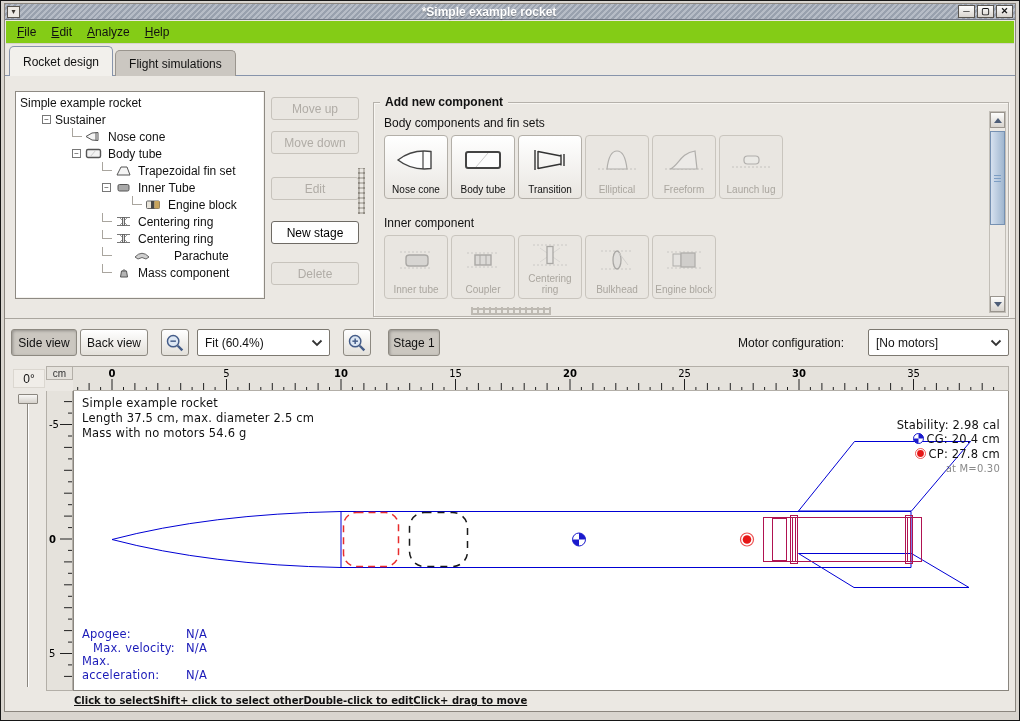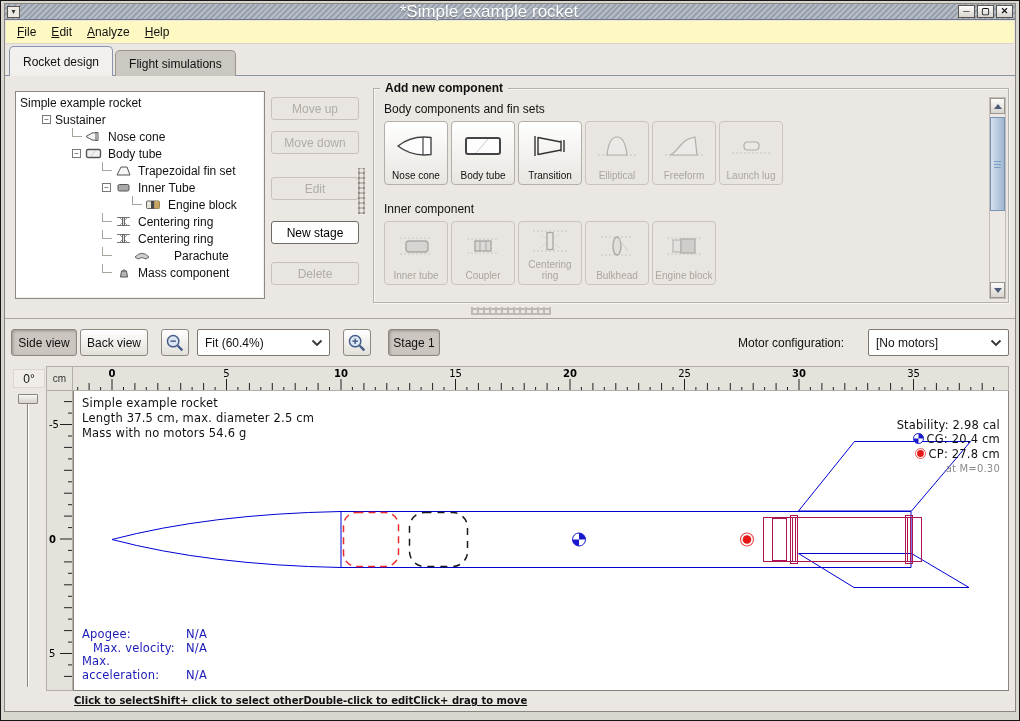--- a/index.html
+++ b/index.html
@@ -15,28 +15,28 @@
 
   
   .titlebar{
     position:absolute;left:4px;top:3px;right:4px;height:16px;
     background:repeating-linear-gradient(-45deg,#99a1ae 0 2px,#b6bcc6 2px 4px);
     border-bottom:1px solid #6f7682;
     display:flex;align-items:center;
   }
   .app-icon{width:13px;height:12px;margin-left:2px;background:#ece9e4;border:1px solid #5a5650;
     display:flex;align-items:center;justify-content:center;font-size:8px;color:#3a3630;line-height:1;}
-  .win-title{flex:1;text-align:center;color:#fff;font-weight:normal;font-size:17px;line-height:14px;
+  .win-title{flex:1;text-align:center;color:#fff;font-weight:bold;font-size:12px;line-height:14px;
     text-shadow:0 1px 1px rgba(0,0,0,.35);}
   .win-controls{display:flex;gap:2px;margin-right:2px;}
   .win-btn{width:17px;height:13px;background:linear-gradient(#fdfdfc,#d8d4ce);border:1px solid #5a5650;
     font-size:9px;font-weight:bold;color:#111;display:flex;align-items:center;justify-content:center;line-height:1;}
 
   
-  .menubar{position:absolute;left:5px;top:20px;right:5px;height:23px;background:#fef9c3;
+  .menubar{position:absolute;left:5px;top:20px;right:5px;height:23px;background:#84cc16;
     border-bottom:1px solid #d8d4ce; display:flex;align-items:center;padding-left:5px;}
   .menu-item{padding:3px 9px 3px 6px;cursor:default;}
 
   
   .tabline{position:absolute;left:4px;right:4px;top:74px;height:1px;background:#8794ab;z-index:1;}
   .tabbar{position:absolute;left:8px;top:45px;height:30px;display:flex;align-items:flex-end;z-index:2;}
   .tab{padding:6px 13px 7px 13px;background:#cbc7c1;border:1px solid #9a958e;border-bottom:none;
     border-radius:5px 5px 0 0;margin-right:2px;height:26px;}
   .tab.active{background:#f2f0ec;border-color:#8794ab;height:30px;padding-top:8px;position:relative;}
 
@@ -58,21 +58,21 @@
 
   .v-grip{position:absolute;left:357px;top:167px;width:7px;height:46px;
     background-image:repeating-linear-gradient(0deg,#b3afa8 0 2px,transparent 2px 5px),
                      repeating-linear-gradient(90deg,#b3afa8 0 2px,transparent 2px 5px);
     background-blend-mode:multiply;opacity:.8;}
   .h-grip{position:absolute;left:470px;top:306px;width:80px;height:8px;
     background-image:repeating-linear-gradient(90deg,#b3afa8 0 2px,transparent 2px 6px),
                      repeating-linear-gradient(0deg,#b3afa8 0 2px,transparent 2px 5px);
     opacity:.8;}
 
-  .group{position:absolute;left:372px;top:87px;width:636px;height:215px;border:1px solid #b5b1ab;
+  .group{position:absolute;left:372px;top:101px;width:636px;height:215px;border:1px solid #b5b1ab;
     box-shadow:1px 1px 0 #f8f6f2, inset 1px 1px 0 #f8f6f2;}
   .group-title{position:absolute;top:-8px;left:6px;background:#ebe8e3;padding:0 5px;font-weight:bold;font-size:12px;}
   .group-label{font-size:12px;margin:0 0 5px 10px;}
   .comp-row{display:flex;gap:3px;margin-left:10px;}
   .comp-btn{width:64px;height:64px;border:1px solid #b3afa8;border-radius:4px;
     background:linear-gradient(#ffffff,#e9e6e1);display:flex;flex-direction:column;
     align-items:center;justify-content:flex-end;padding-bottom:3px;font-size:10px;text-align:center;line-height:11px;}
   .comp-btn .comp-icon{flex:1;display:flex;align-items:center;justify-content:center;}
   .comp-icon svg{width:44px;height:30px;}
   .comp-btn.disabled{background:#e9e6e1;color:#aaa69f;border-color:#c9c5be;}
@@ -98,21 +98,21 @@
   .icon-btn svg{width:22px;height:22px;}
   .combo{position:absolute;top:328px;height:27px;background:#fff;border:1px solid #7c7870;border-radius:2px;
     display:flex;align-items:center;font-size:12px;}
   .combo .val{flex:1;padding-left:7px;}
   .combo .arrow{width:24px;display:flex;align-items:center;justify-content:center;}
   .toolbar-label{position:absolute;font-size:12px;}
 
   
   .rot-label{position:absolute;left:12px;top:368px;width:32px;height:19px;background:#f0ede8;
     border:1px solid #dbd7d0;display:flex;align-items:center;justify-content:center;font-size:12px;}
-  .corner{position:absolute;left:45px;top:365px;width:27px;height:25px;background:#e5e2dc;border:1px solid #b3afa8;
+  .corner{position:absolute;left:45px;top:365px;width:27px;height:14px;background:#e5e2dc;border:1px solid #b3afa8;
     font-size:10px;color:#333;display:flex;align-items:center;justify-content:center;}
   .h-ruler{position:absolute;left:72px;top:365px;width:936px;height:25px;background:#e5e2dc;border:1px solid #b3afa8;border-left:none;}
   .v-ruler{position:absolute;left:45px;top:390px;width:27px;height:300px;background:#e5e2dc;border:1px solid #b3afa8;border-top:none;}
   .v-slider{position:absolute;left:14px;top:390px;width:26px;height:298px;}
   .v-slider .track{position:absolute;left:12px;top:8px;width:2px;bottom:2px;background:#8a867f;border-right:1px solid #fff;}
   .v-slider .handle{position:absolute;left:3px;top:3px;width:20px;height:10px;background:linear-gradient(#f8f7f5,#d5d1cb);
     border:1px solid #8a867f;border-radius:1px;}
   .canvas{position:absolute;left:72px;top:390px;width:936px;height:300px;background:#fff;border:1px solid #89857e;border-top:none;}
   .canvas svg.fig{position:absolute;left:0;top:0;}
   .fig-info{position:absolute;left:8px;top:5px;font-family:"DejaVu Sans",sans-serif;font-size:11.5px;line-height:15px;letter-spacing:.2px;}

